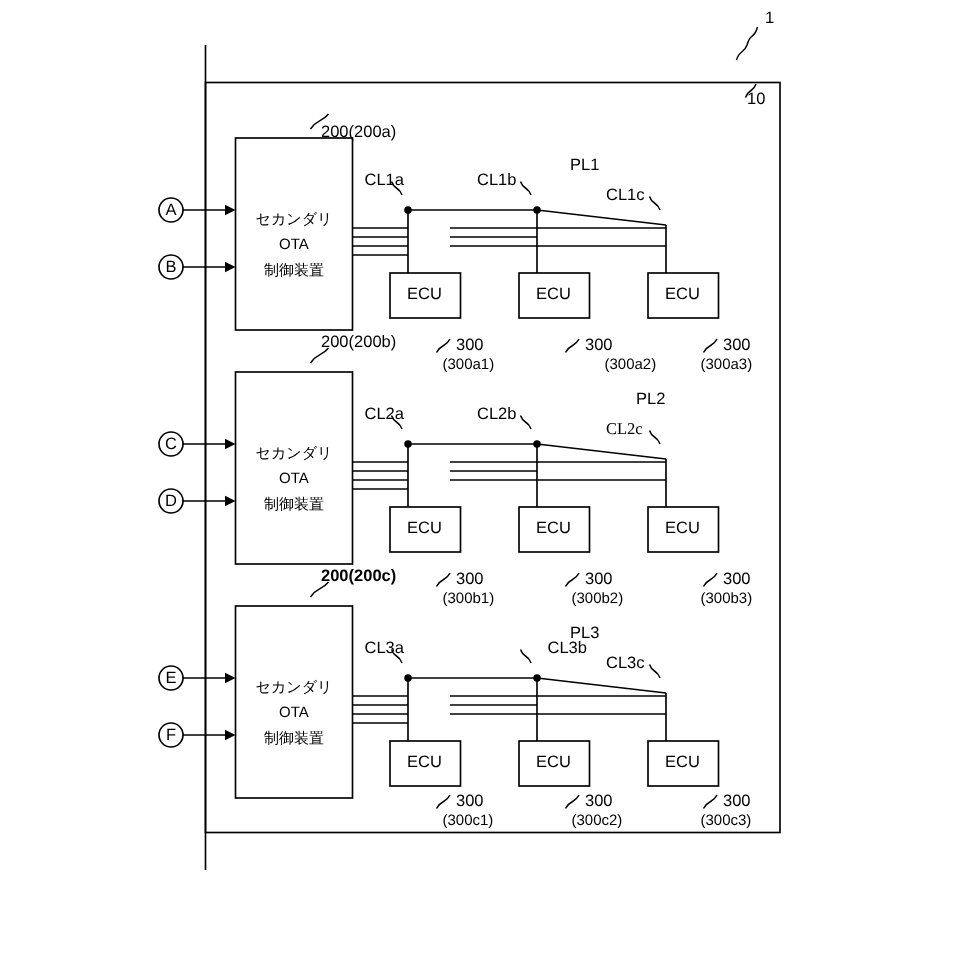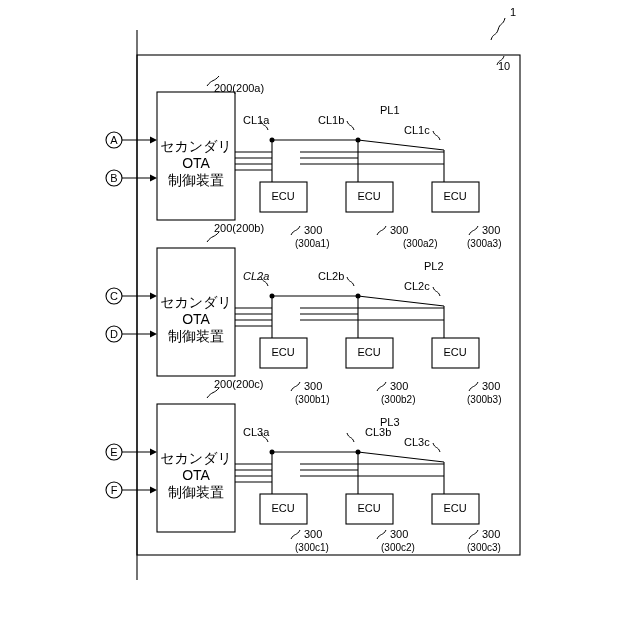--- a/index.html
+++ b/index.html
@@ -26,21 +26,21 @@
   .lbl {
     position: absolute;
     font-size: 11px;
     line-height: 13px;
     white-space: nowrap;
     color: #000;
   }
   .box-label {
     position: absolute;
     text-align: center;
-    font-size: 14px;
+    font-size: 10px;
     line-height: 17px;
   }
   .ecu-label {
     position: absolute;
     font-size: 11px;
     text-align: center;
     width: 46px;
   }
   .circ-label {
     position: absolute;
@@ -219,35 +219,35 @@
   <div class="tag-sub" style="left:467px; top:238px;">(300a3)</div>
 
   <div class="tag-num" style="left:214px; top:222px;">200(200b)</div>
   <div class="box-label" style="left:157px; top:294px; width:78px;">
     <div>セカンダリ</div>
     <div>OTA</div>
     <div>制御装置</div>
   </div>
   <div class="circ-label" style="left:106px; top:288px;">C</div>
   <div class="circ-label" style="left:106px; top:326px;">D</div>
-  <div class="lbl" style="left:243px; top:270px;font-style:italic;">CL2a</div>
+  <div class="lbl" style="left:243px; top:270px;">CL2a</div>
   <div class="lbl" style="left:318px; top:270px;text-align:center;">CL2b</div>
-  <div class="lbl" style="left:404px; top:280px;">CL2c</div>
+  <div class="lbl" style="left:404px; top:280px;font-family:Liberation Serif, serif;">CL2c</div>
   <div class="lbl" style="left:380px; top:260px;margin-left:44px;">PL2</div>
   <div class="ecu-label" style="left:260px; top:346px;">ECU</div>
   <div class="ecu-label" style="left:346px; top:346px;">ECU</div>
   <div class="ecu-label" style="left:432px; top:346px;">ECU</div>
   <div class="tag-num" style="left:304px; top:380px;">300</div>
   <div class="tag-sub" style="left:295px; top:394px;">(300b1)</div>
   <div class="tag-num" style="left:390px; top:380px;">300</div>
   <div class="tag-sub" style="left:381px; top:394px;">(300b2)</div>
   <div class="tag-num" style="left:482px; top:380px;">300</div>
   <div class="tag-sub" style="left:467px; top:394px;">(300b3)</div>
 
-  <div class="tag-num" style="left:214px; top:378px;">200(200c)</div>
+  <div class="tag-num" style="left:214px; top:378px;font-weight:bold;">200(200c)</div>
   <div class="box-label" style="left:157px; top:450px; width:78px;">
     <div>セカンダリ</div>
     <div>OTA</div>
     <div>制御装置</div>
   </div>
   <div class="circ-label" style="left:106px; top:444px;">E</div>
   <div class="circ-label" style="left:106px; top:482px;">F</div>
   <div class="lbl" style="left:243px; top:426px;">CL3a</div>
   <div class="lbl" style="left:318px; top:426px;margin-left:47px;">CL3b</div>
   <div class="lbl" style="left:404px; top:436px;">CL3c</div>

